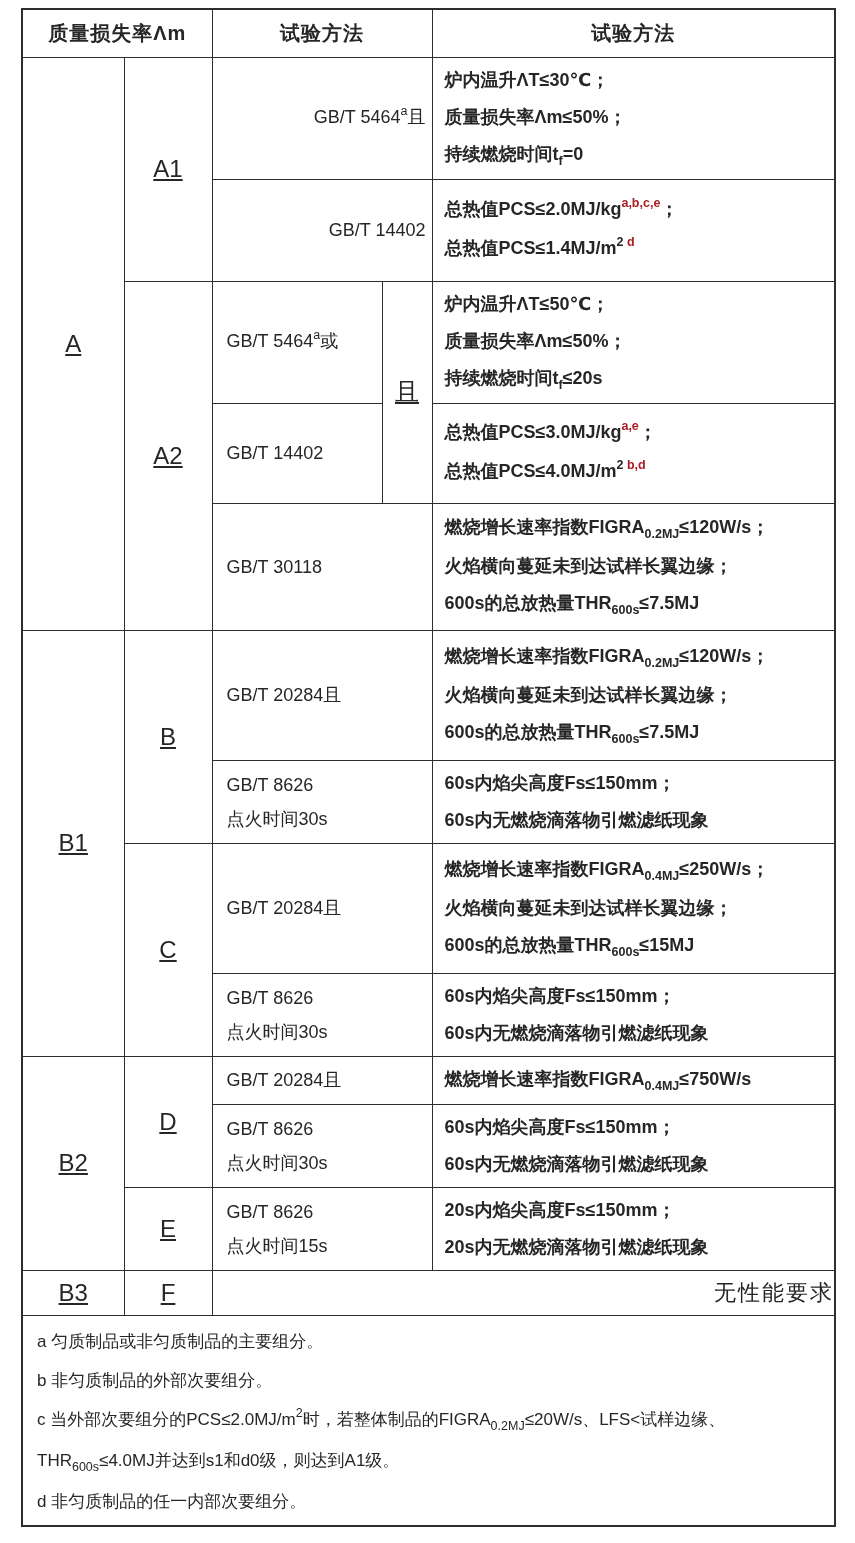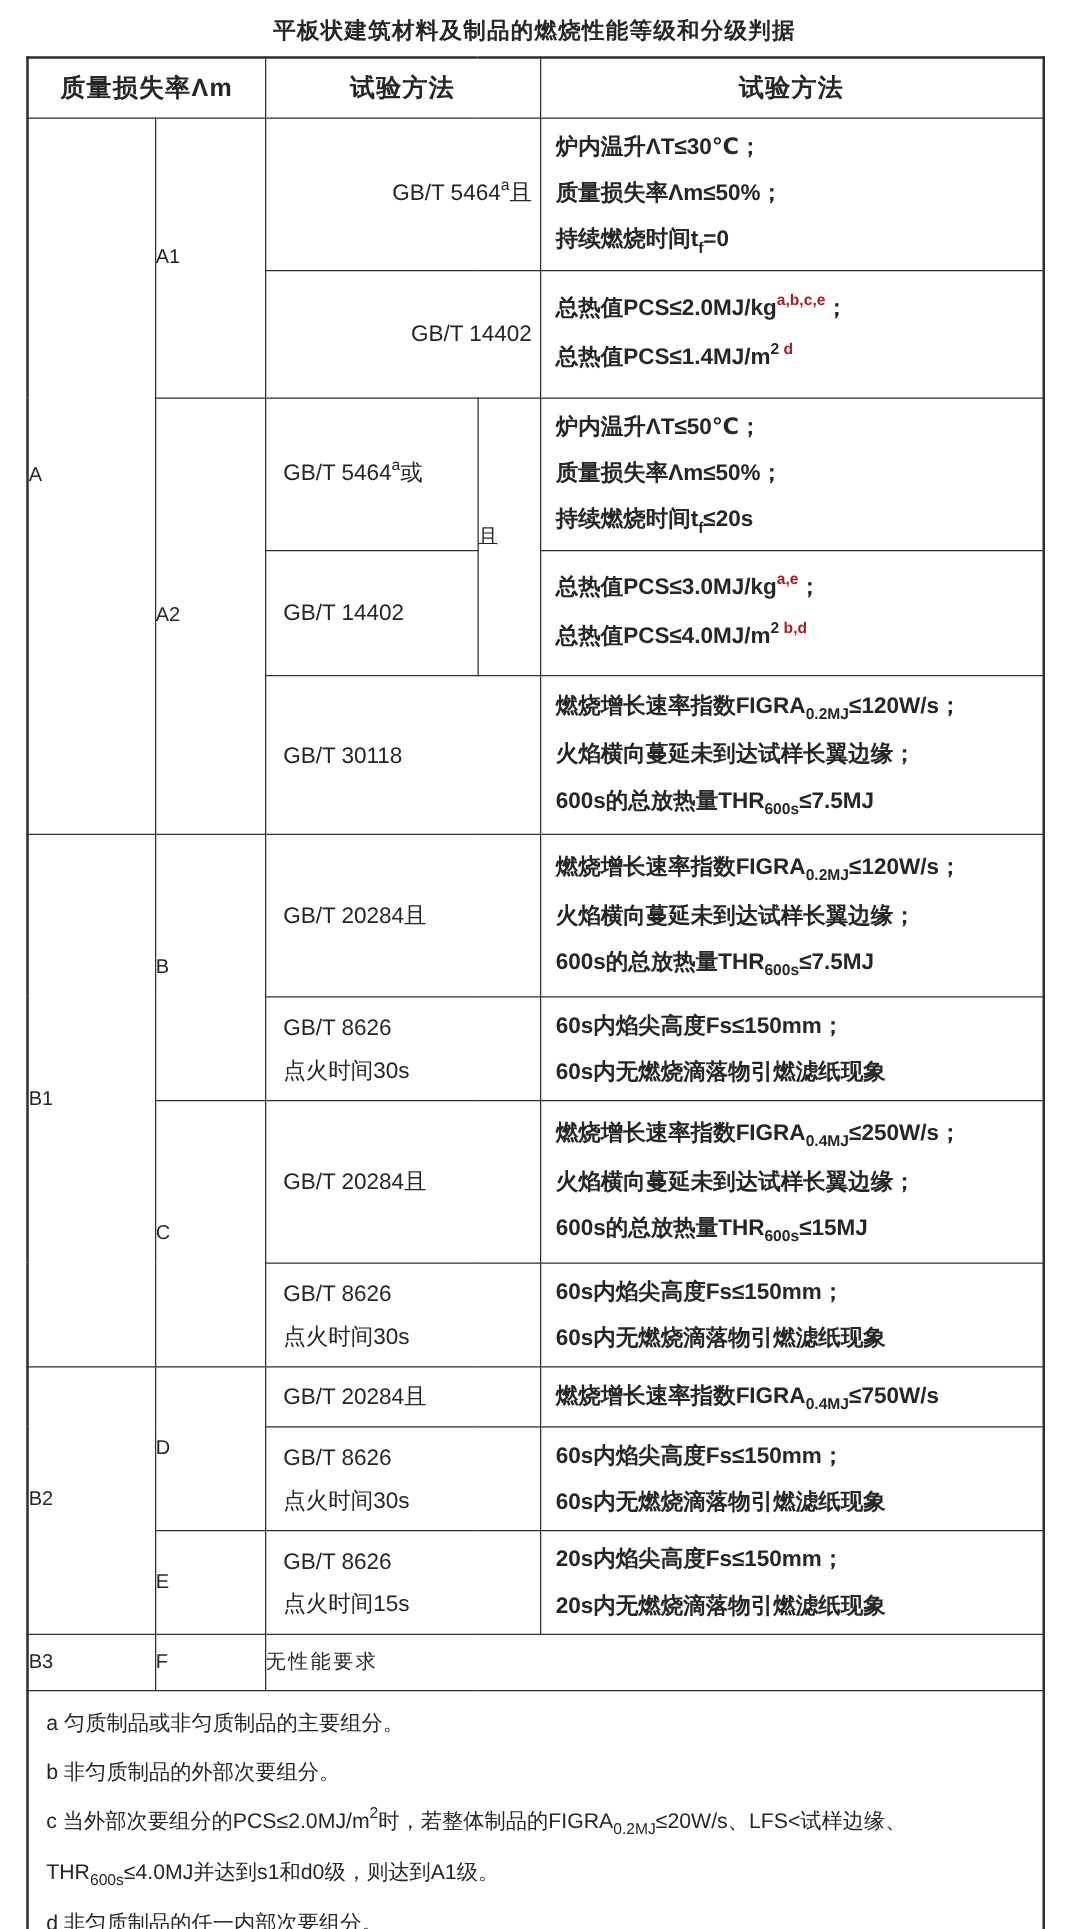--- a/index.html
+++ b/index.html
@@ -4,39 +4,38 @@
 <style>
   :root { --sup-red:#a91c22; --ink:#262626; --line:#2e2e2e; }
   * { box-sizing:border-box; }
   body { margin:0; background:#ffffff; color:var(--ink);
          font-family:"Liberation Sans","DejaVu Sans",sans-serif; }
   .page { width:855px; min-height:1543px; margin:0 auto; padding:8px 21px 10px; background:#fff; }
   .title { text-align:center; font-weight:bold; font-size:18px; letter-spacing:1px; margin:4px 0 9px; }
   table.main { border-collapse:collapse; table-layout:fixed; width:813px; border:2px solid var(--line); }
   th, td { border:1px solid var(--line); padding:0; }
   th { font-size:20px; font-weight:bold; text-align:center; vertical-align:middle; letter-spacing:1px; }
-  td.grade { text-align:left; vertical-align:middle; font-size:16px; }
+  td.grade { text-align:center; vertical-align:middle; font-size:24px;text-decoration:underline; }
   td.method { vertical-align:middle; font-size:18px; padding:6px 6px 6px 14px; }
   td.method.center { text-align:right; padding-left:6px; }
   td.crit { vertical-align:middle; font-size:18px; padding:4px 6px 4px 12px;font-weight:bold; }
-  td.center-wide { text-align:left; vertical-align:middle; font-size:16px; letter-spacing:2px; }
+  td.center-wide { text-align:right; vertical-align:middle; font-size:22px; letter-spacing:2px; }
   td.method .tline { line-height:34px; }
   td.crit .tline { line-height:37px; }
   .sup { font-size:12.5px; position:relative; top:-8px; }
   .sub { font-size:12.5px; position:relative; top:5px; }
   .red { color:var(--sup-red); }
   td.footnotes { vertical-align:top; font-size:17px; padding:6px 14px 4px; }
   td.footnotes .tline { line-height:39px; }
 </style>
 </head>
 <body>
 
 <div class="page">
 
-  <div class="title">平板状建筑材料及制品的燃烧性能等级和分级判据</div>
 
   <table class="main">
     <colgroup>
       <col style="width:102px">
         <col style="width:88px">
         <col style="width:170px">
         <col style="width:50px">
         <col style="width:403px">
     </colgroup>
     <thead>

